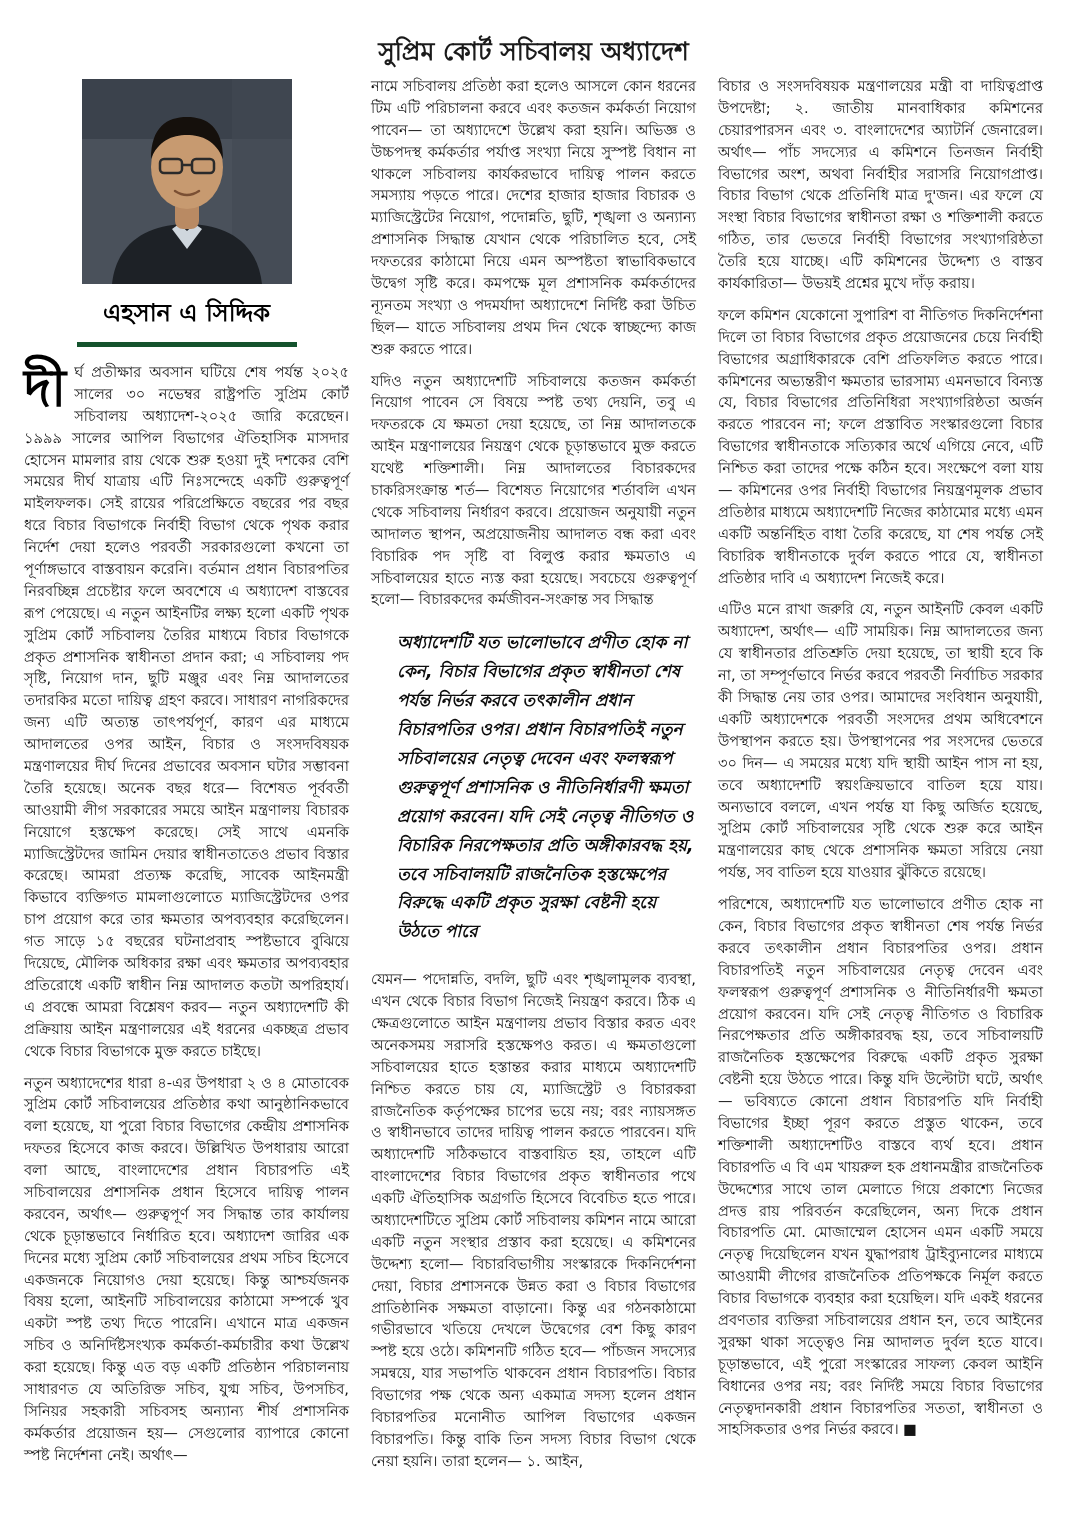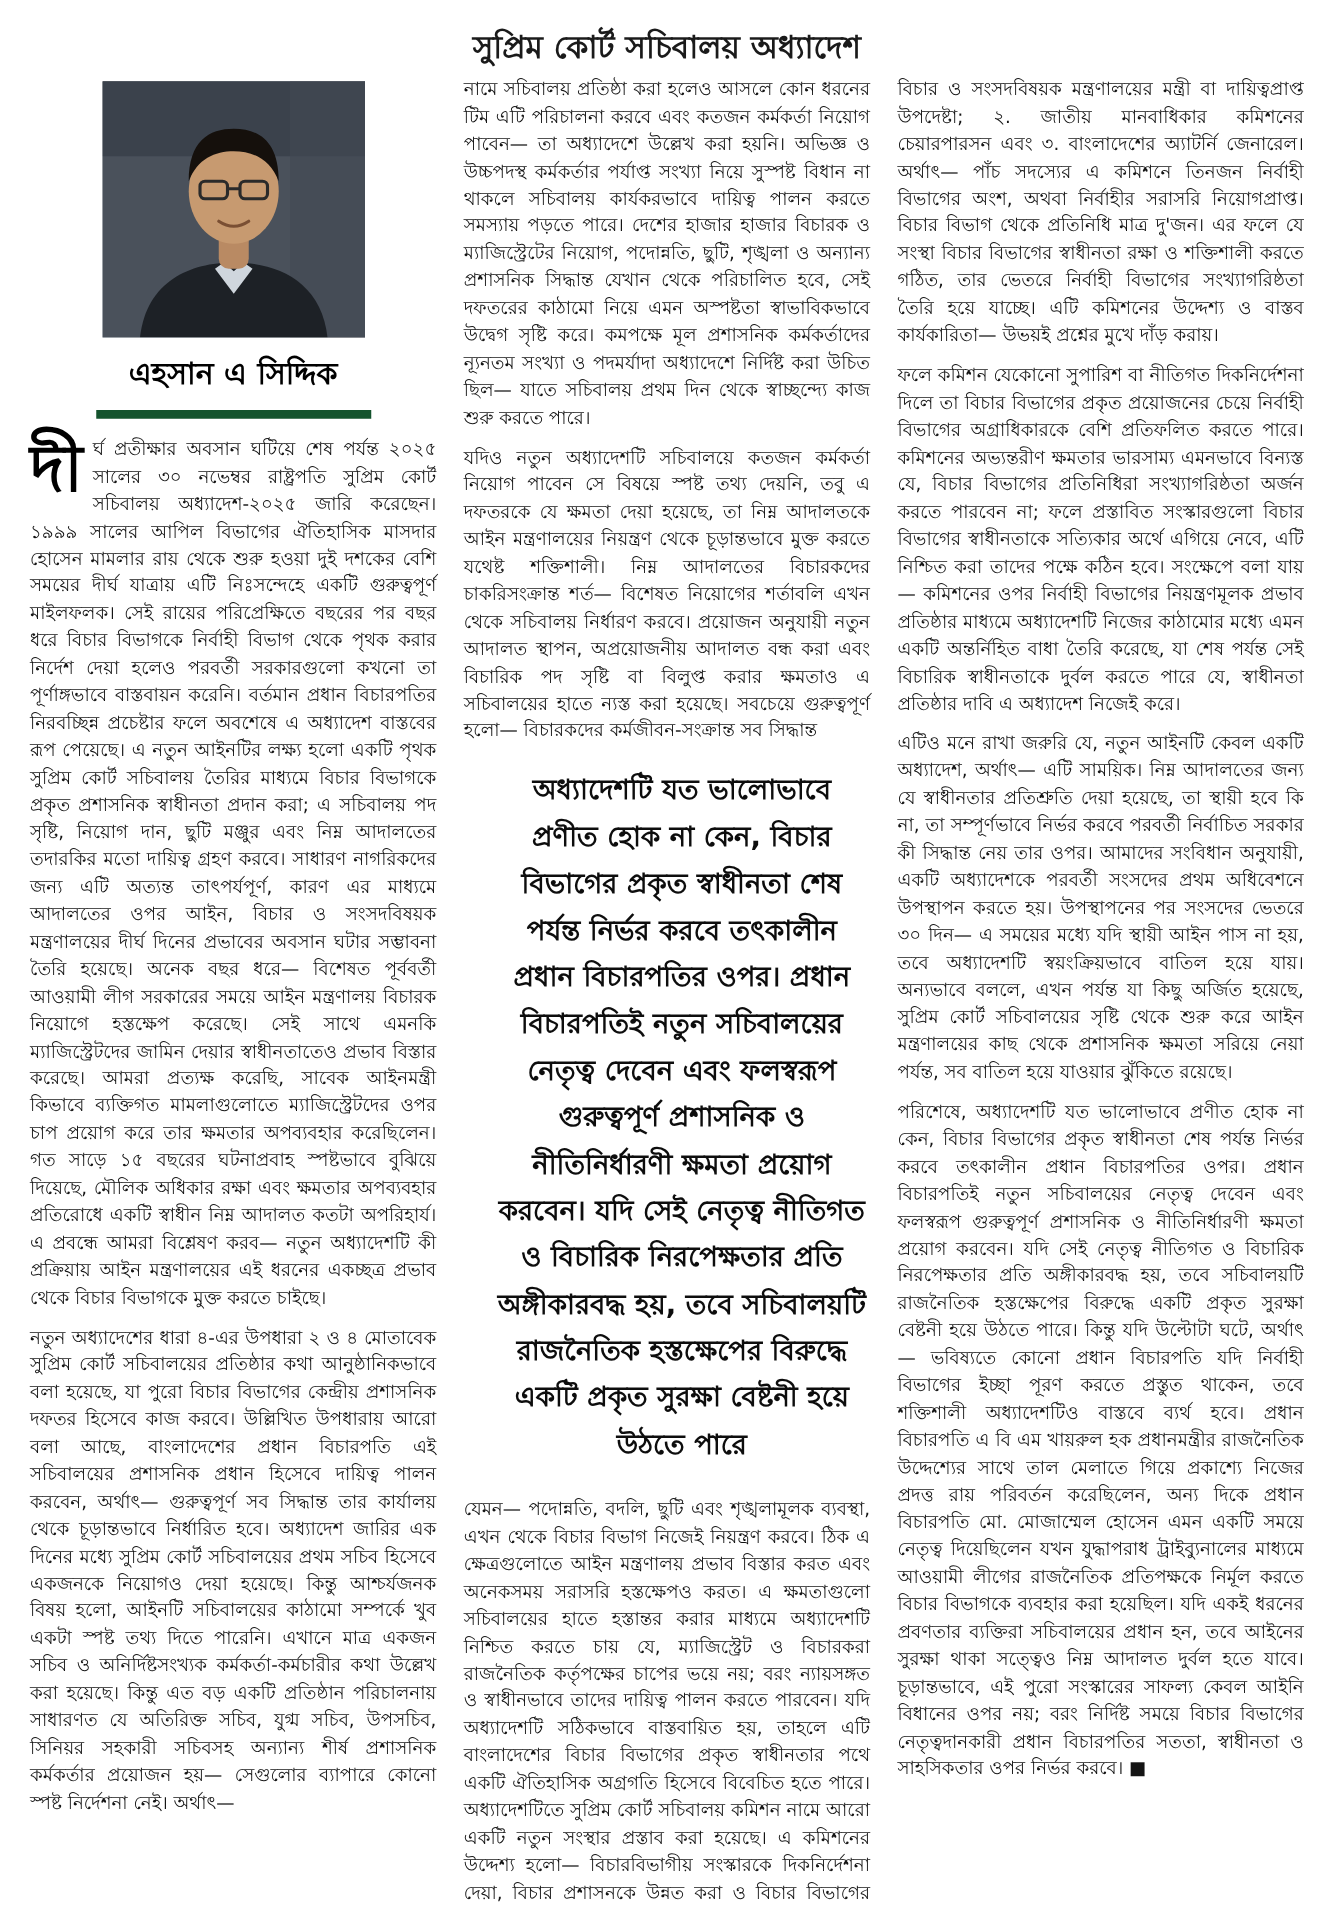--- a/index.html
+++ b/index.html
@@ -13,21 +13,21 @@
     min-height: 1526px;
     margin: 0 auto;
     background: #fff;
     padding: 14px 24px 20px 24px;
   }
   .kicker {
     text-align: center;
     font-size: 25px;
     font-weight: 600;
     color: #1a1a1a;
-    margin-top: 4px;
+    margin-top: 18px;
   }
   .headline {
     text-align: center;
     font-weight: 800;
     font-size: 54px;
     line-height: 1.18;
     color: #000;
     margin: 8px auto 18px auto;
     max-width: 860px;
   }
@@ -58,40 +58,41 @@
     background: linear-gradient(135deg, #3d434c 0%, #5a6470 45%, #2e333b 100%);
     position: relative;
     overflow: hidden;
   }
   .author-photo svg { display: block; width: 100%; height: 100%; }
   .author-name {
     font-size: 24px;
     font-weight: 700;
     color: #000;
     padding-bottom: 8px;
-    border-bottom: 7px solid #14532d;
+    border-bottom: 5px solid #14532d;
     display: inline-block;
     min-width: 220px;
   }
   .dropcap {
     float: left;
     font-size: 52px;
     line-height: 0.9;
     font-weight: 700;
     padding: 4px 8px 0 0;
     color: #000;
   }
   .pullquote {
-    font-size: 22px;
+    font-size: 17px;
     line-height: 1.7;
     font-weight: 600;
     color: #0d0d0d;
-    text-align: center;
+    text-align: left;
     padding: 8px 2px 10px 26px;
     margin: 6px 0 12px 0;
+    font-style: italic;
   }
 </style>
 </head>
 <body>
 
 <div class="page">
 
   <div class="kicker">সুপ্রিম কোর্ট সচিবালয় অধ্যাদেশ</div>
 
 

